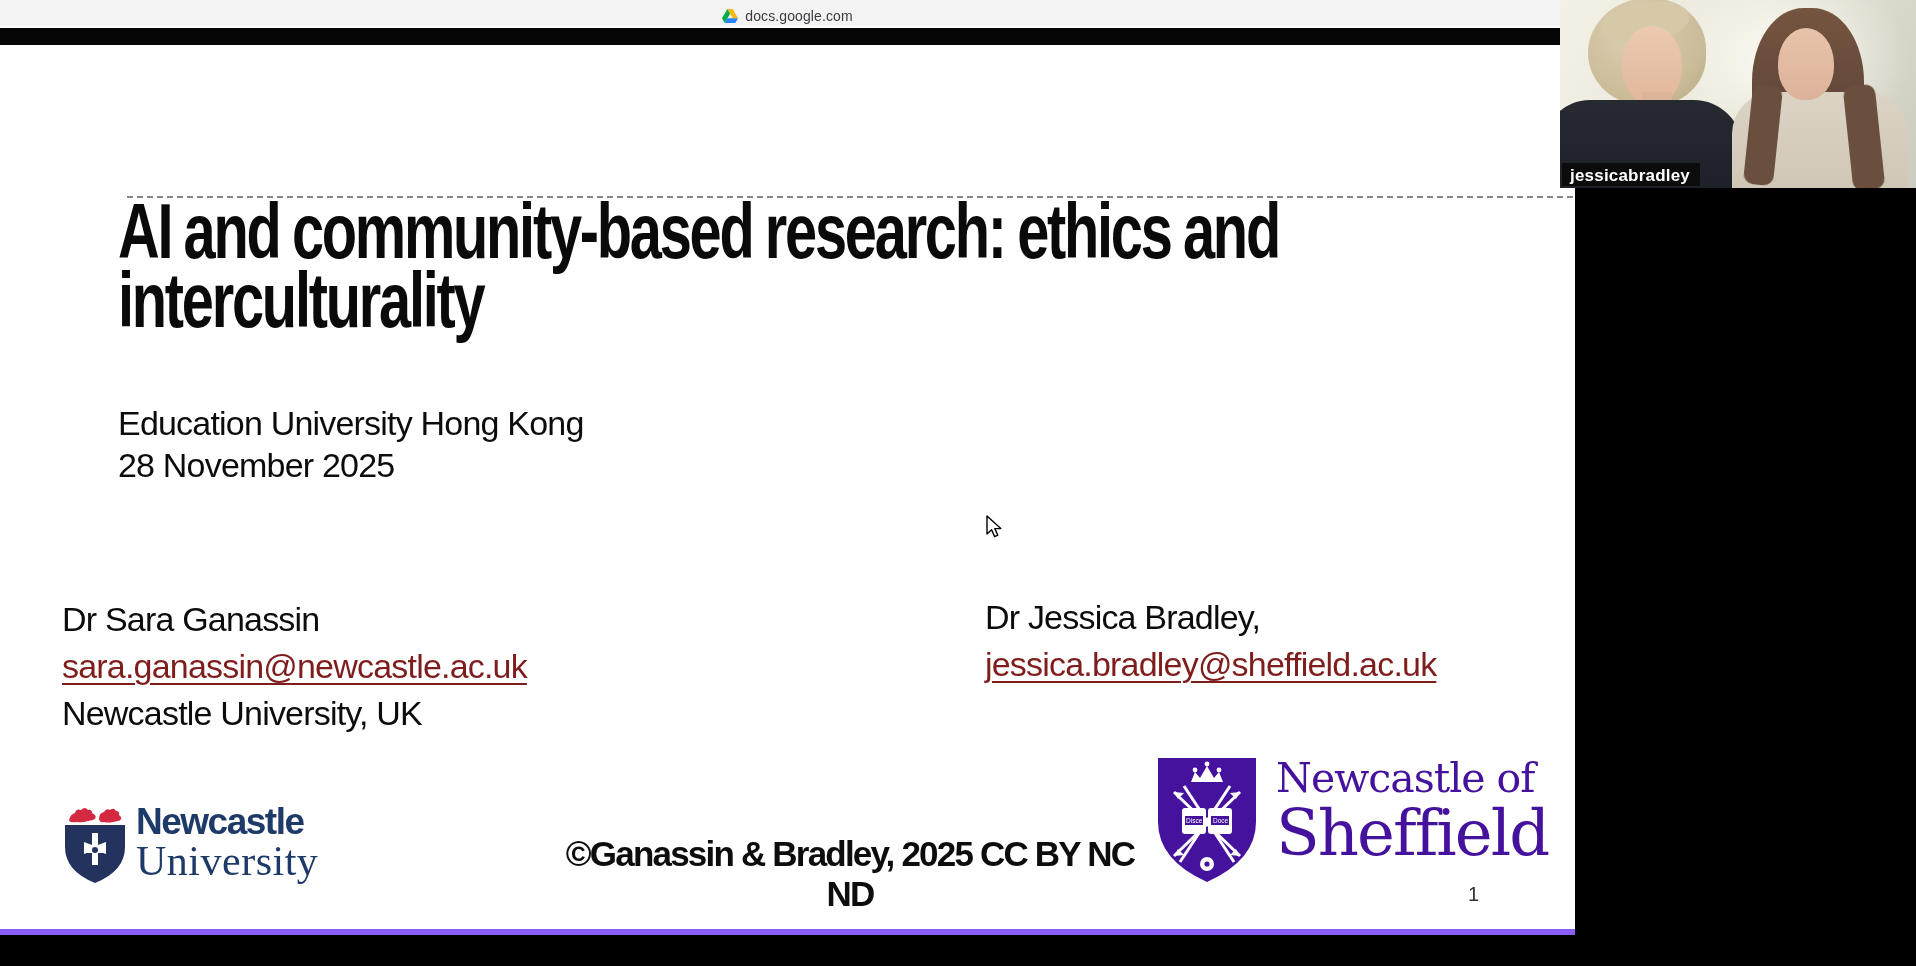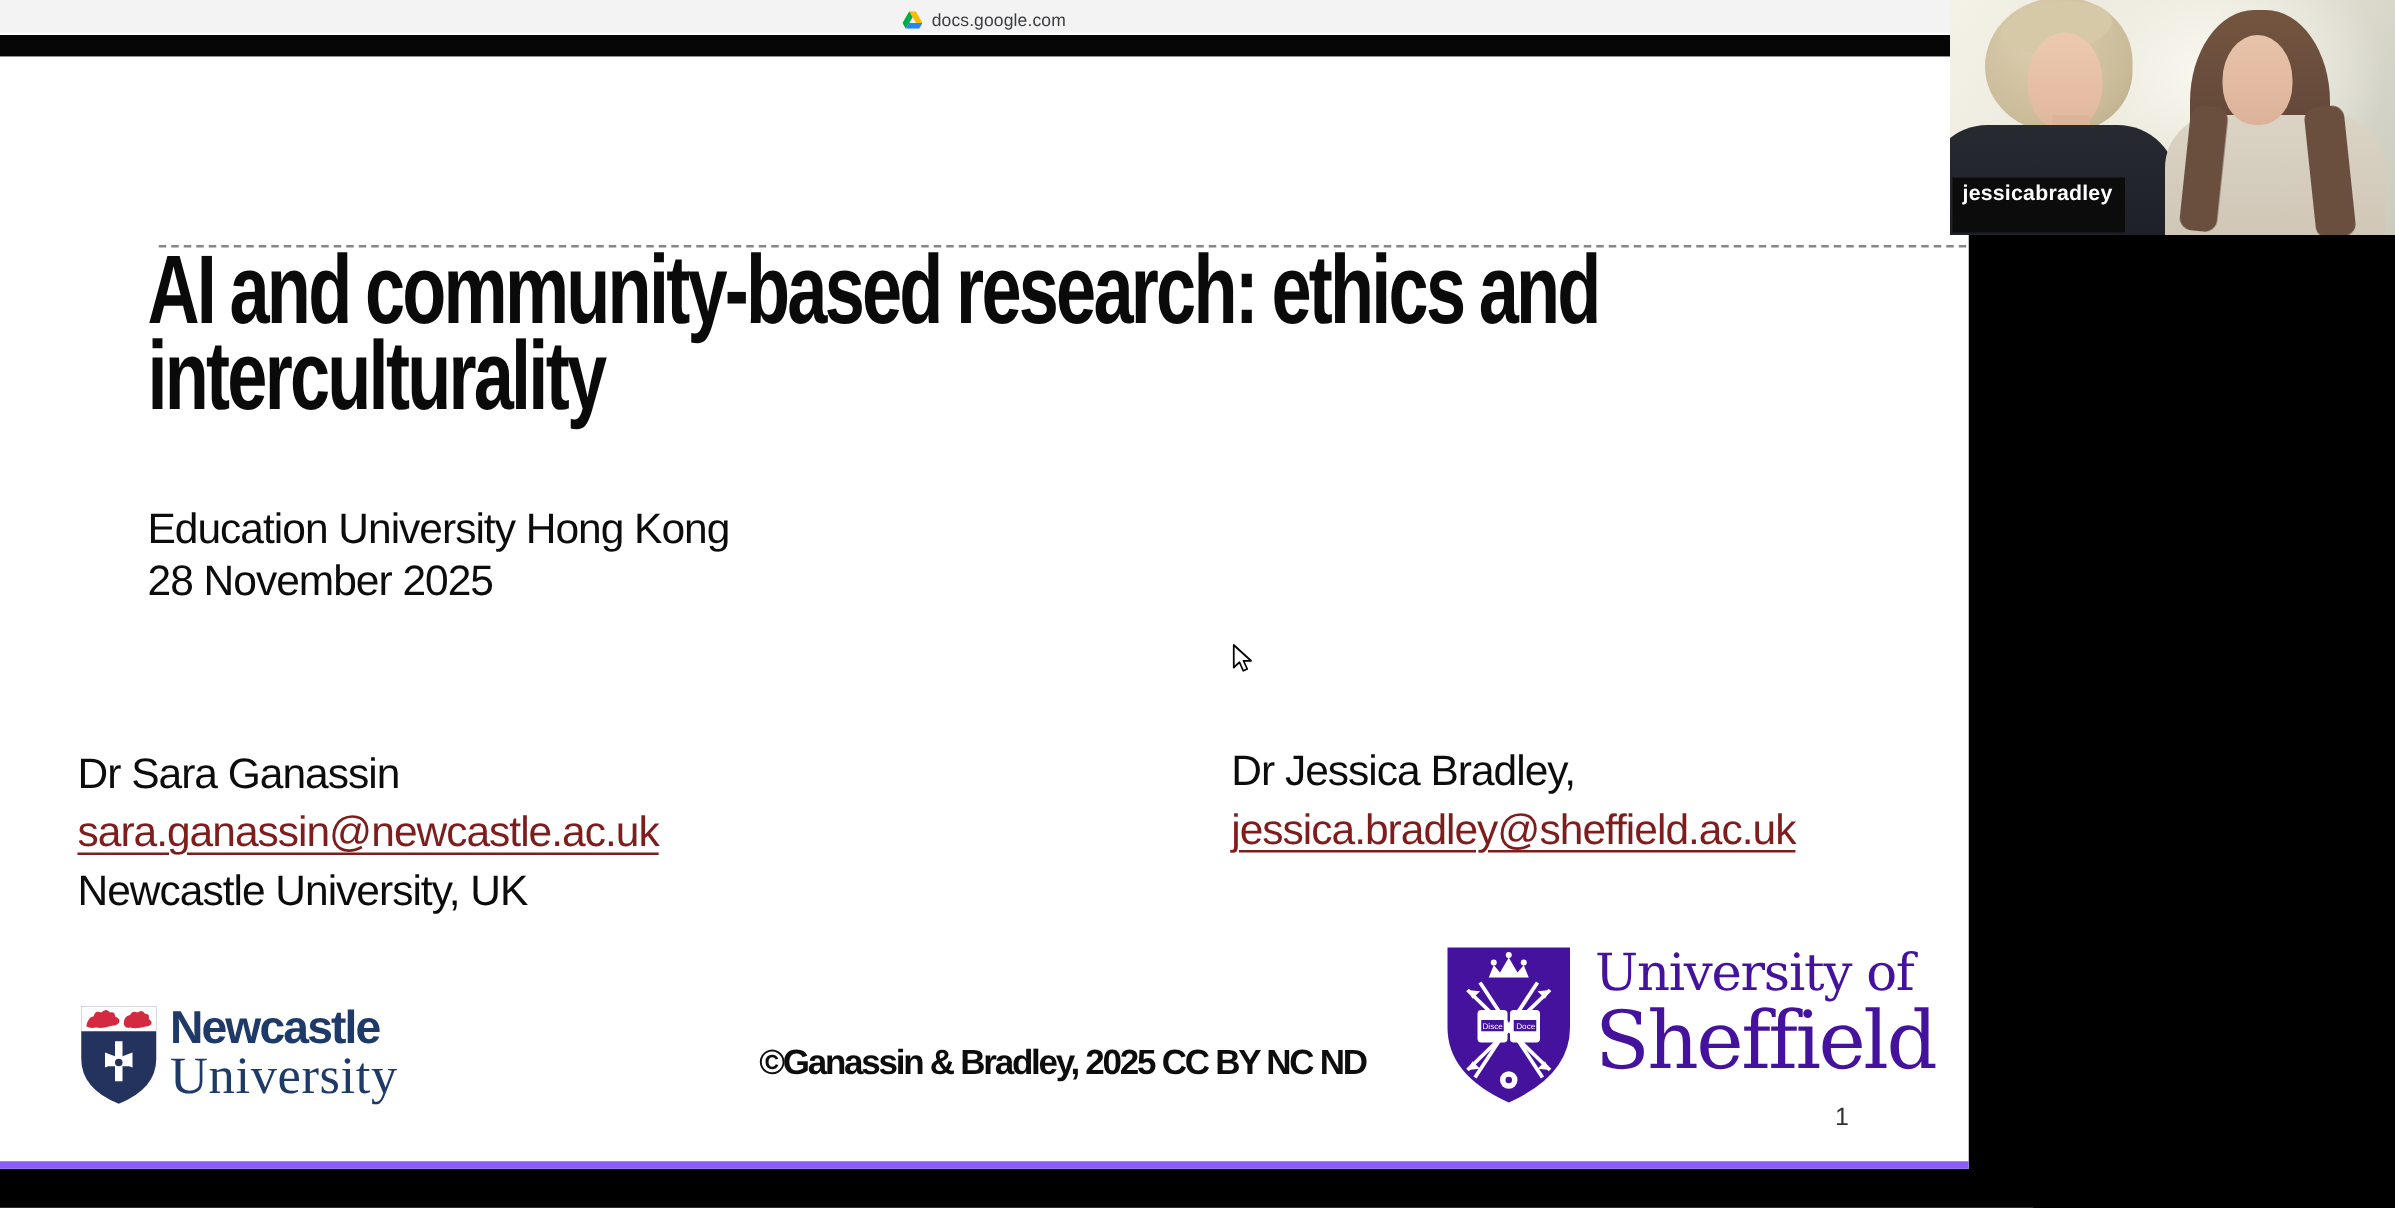--- a/index.html
+++ b/index.html
@@ -32,21 +32,21 @@
   .slide-sub { position:absolute; left:118px; top:357px; font-size:34px;
                color:#0c0c0c; letter-spacing:-0.8px; line-height:1.24; }
   .contact { position:absolute; font-size:34px; color:#0c0c0c;
              letter-spacing:-0.8px; line-height:47px; }
   .contact.left  { left:62px;  top:551px; }
   .contact.right { left:985px; top:549px; }
   .contact .email { text-decoration:underline; text-underline-offset:5px;
                     text-decoration-thickness:2px; color:#7f1d1d; cursor:pointer; }
 
   .license { position:absolute; left:540px; top:789px; width:620px;
-             text-align:center; font-size:28px; font-weight:bold;
+             text-align:center; font-size:35px; font-weight:bold;
              letter-spacing:-1.8px; color:#0d0d0d; }
   .pagenum { position:absolute; left:1468px; top:838px; font-size:20px; color:#333; }
 
   
   .ncl { position:absolute; left:63px; top:758px; display:flex; }
   .ncl-text { margin-left:9px; margin-top:2px; }
   .ncl-line1 { font-size:37px; font-weight:bold; color:#1e3a68;
                letter-spacing:-1.5px; line-height:34px; }
   .ncl-line2 { font-family:Liberation Serif, serif; font-size:42px; color:#1e3a68;
                letter-spacing:0.5px; line-height:40px; margin-top:2px; }
@@ -81,21 +81,21 @@
   .hairR { left:192px; top:8px; width:112px; height:160px; border-radius:46% 46% 30% 30%;
            background:linear-gradient(180deg,#74553f 0%,#62473a 60%,#55413a 100%); }
   .faceR { left:218px; top:28px; width:56px; height:72px; border-radius:50% 50% 46% 46%;
            background:linear-gradient(180deg,#e8c3a9 0%,#dcb39a 100%); }
   .shoulderHairR1 { left:188px; top:85px; width:30px; height:100px; border-radius:10px;
                     background:#6b4f3e; transform:rotate(6deg); }
   .shoulderHairR2 { left:288px; top:85px; width:32px; height:105px; border-radius:10px;
                     background:#6b4f3e; transform:rotate(-6deg); }
   .nameplate { position:absolute; left:2px; bottom:2px; background:#0c0c0c;
                color:#ffffff; font-size:17px; font-weight:600;
-               padding:3px 10px 21px 8px; letter-spacing:0.2px; filter:none; }
+               padding:3px 10px 0 8px; letter-spacing:0.2px; filter:none; }
 
   
   .cursor { position:absolute; left:985px; top:515px; z-index:9; }
 </style>
 </head>
 <body>
 
 <div id="stage">
 
   <div class="slide">
@@ -161,21 +161,21 @@
           <rect x="58" y="56" width="24" height="26" rx="3" fill="#ffffff"></rect>
           <rect x="35" y="64" width="18" height="9" fill="#45129d"></rect>
           <rect x="61" y="64" width="18" height="9" fill="#45129d"></rect>
           <text x="36" y="71" font-size="6.5" fill="#ffffff" font-family="Liberation Sans, sans-serif">Disce</text>
           <text x="63" y="71" font-size="6.5" fill="#ffffff" font-family="Liberation Sans, sans-serif">Doce</text>
         </g>
         <circle cx="57" cy="112" r="7" fill="#ffffff"></circle>
         <circle cx="57" cy="112" r="2.6" fill="#45129d"></circle>
       </svg>
       <div class="shf-text">
-        <div class="shf-line1">University of</div>
+        <div class="shf-line1">Newcastle of</div>
         <div class="shf-line2">Sheffield</div>
       </div>
     </div>
 
     <div class="pagenum">1</div>
   </div>
 
   <div class="topbar">
     <div class="urlwrap">
       <svg width="16" height="14" viewBox="0 0 16 14">

